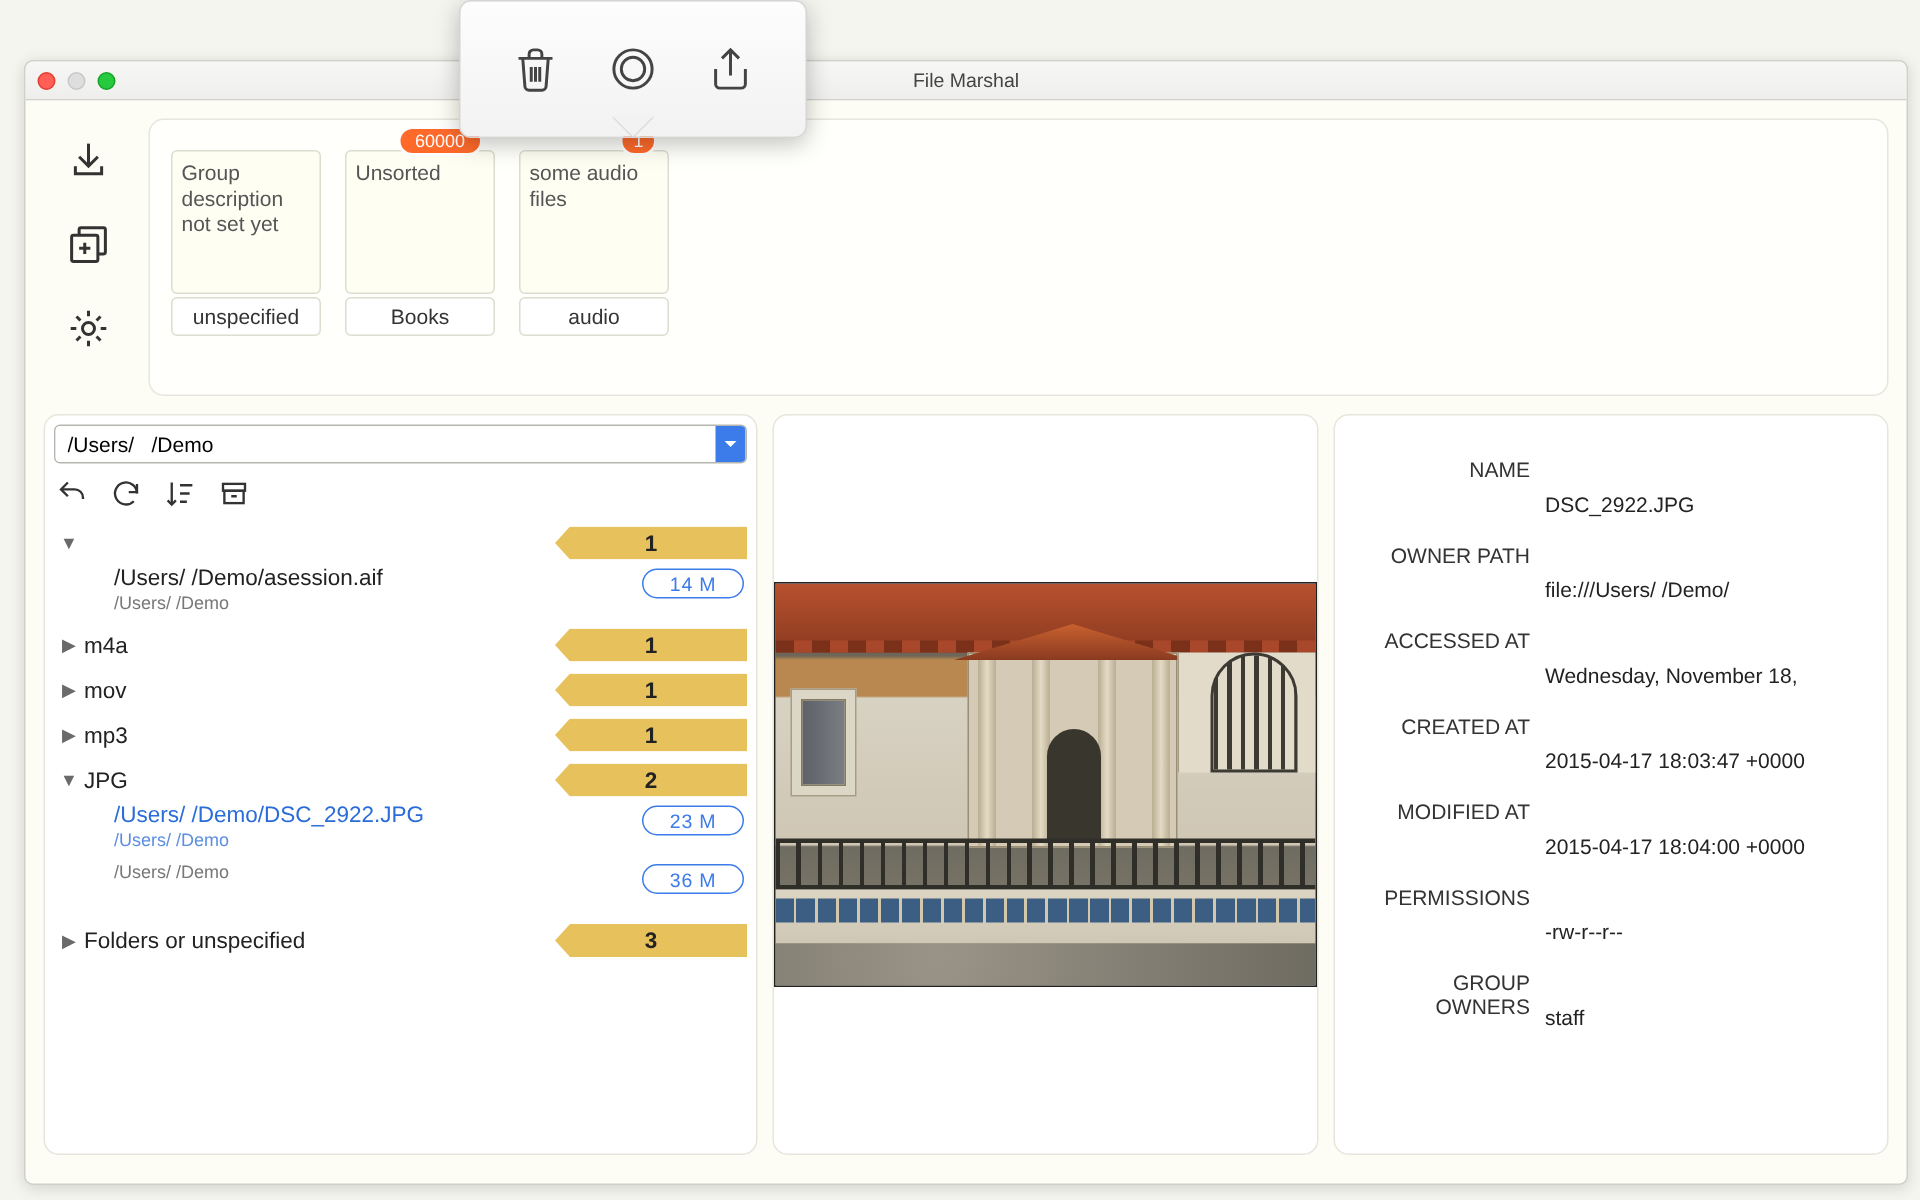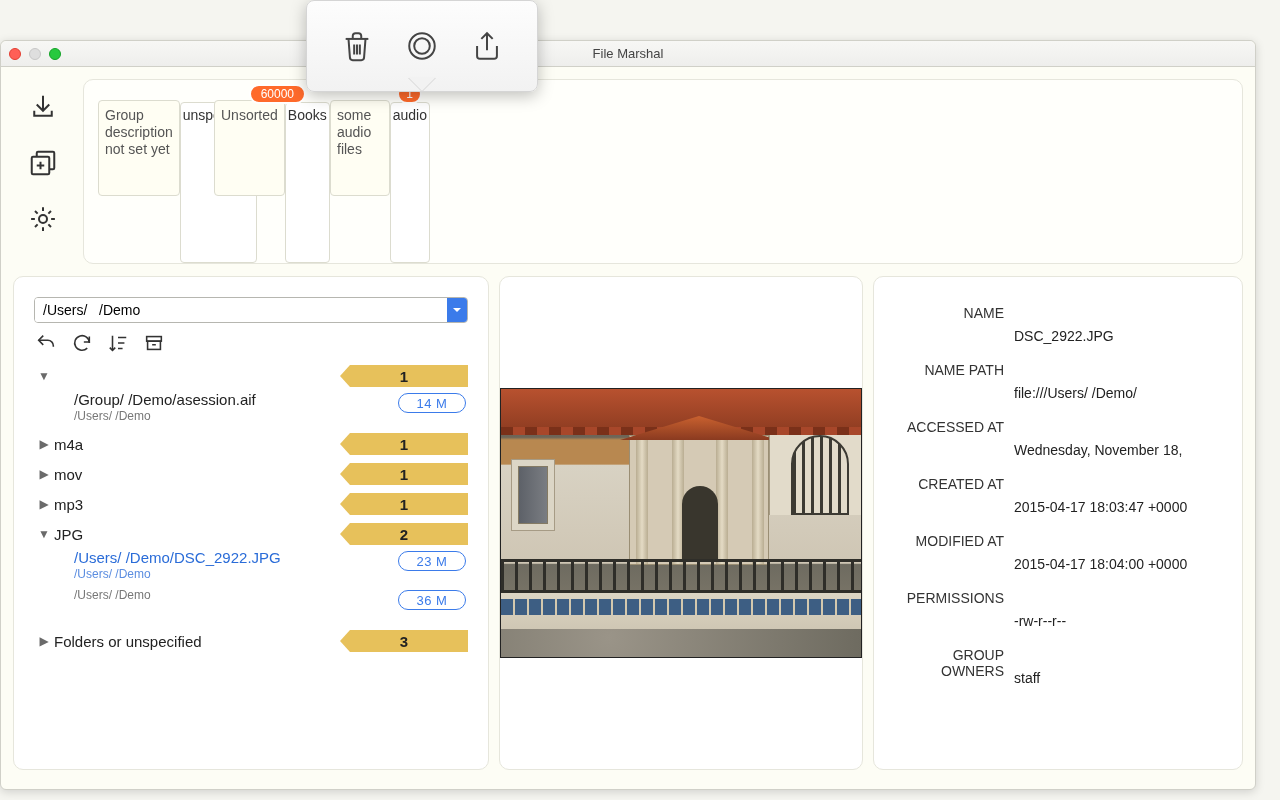--- a/index.html
+++ b/index.html
@@ -7,21 +7,21 @@
   font-family: -apple-system, "Helvetica Neue", Arial, sans-serif;
   font-size: 14px;
   background: #f5f5f0;
   width: 1280px;
   height: 800px;
   overflow: hidden;
   color: #222;
 }
 .window {
   position: absolute;
-  left: 0; top: 40px;
+  left: 16px; top: 40px;
   width: 1256px; height: 750px;
   background: #fdfdf5;
   border: 1px solid #d0d0c8;
   border-radius: 6px;
   box-shadow: 0 2px 10px rgba(0,0,0,0.15);
 }
 .titlebar {
   height: 26px;
   background: linear-gradient(#f7f7f5, #eeeeec);
   border-bottom: 1px solid #d0d0c8;
@@ -55,21 +55,21 @@
 .groups-panel {
   flex:1;
   border:1px solid #e6e6dc;
   border-radius:10px;
   background:#fffffb;
   padding:20px 14px 0 14px;
   display:flex;
   gap:16px;
   height:185px;
 }
-.group-card { width:100px; position:relative; display:flex; }
+.group-card { width:100px; position:relative; display:flex; flex-direction:column;}
 .badge {
   position:absolute; top:-16px; right:8px;
   background:#ff6a2b; color:#fff; font-size:12px;
   padding:1px 10px; border-radius:10px; font-weight:500;
   border:2px solid #fff;
 }
 .group-desc {
   border:1px solid #dcdccf; border-radius:4px;
   background:#fffef3; height:96px;
   padding:6px; font-size:14px; line-height:1.2;
@@ -111,21 +111,21 @@
   gap:10px;
   padding:0 12px 12px 12px;
   height: 506px;
 }
 .panel {
   border:1px solid #e6e6dc;
   border-radius:10px;
   background:#fff;
   overflow:hidden;
 }
-.panel.left { width:476px; padding:20px; }
+.panel.left { width:476px; padding:6px; }
 .panel.center { flex:1; display:flex; align-items:center; justify-content:center; }
 .panel.right { width:370px; padding:10px 14px; }
 
 .path-combo {
   display:flex; border:1px solid #b6b6b0; border-radius:4px; overflow:hidden; height:26px;
 }
 .path-combo input{
   flex:1; border:none; padding:0 8px; font-size:14px; outline:none; background:#fff;
 }
 .path-combo .dd{
@@ -275,21 +275,21 @@
             </svg>
           </div>
       </div>
 
       <div class="tree">
         <div class="trow">
           <span class="disclosure">▼</span>
           <span class="count-tag">1</span>
         </div>
         <div class="file-row">
-          <div class="fp">/Group/    /Demo/asession.aif</div>
+          <div class="fp">/Users/    /Demo/asession.aif</div>
           <div class="sub">/Users/    /Demo</div>
           <div class="size-pill">14 M</div>
         </div>
 
         <div class="trow">
           <span class="disclosure">▶</span>
           <span class="label">m4a</span>
           <span class="count-tag">1</span>
         </div>
         <div class="trow">
@@ -344,21 +344,21 @@
         <div class="ground"></div>
       </div>
     </div>
 
     <div class="panel right">
       <div class="meta-row">
         <div class="k">NAME</div>
         <div class="v">DSC_2922.JPG</div>
       </div>
       <div class="meta-row">
-        <div class="k">NAME PATH</div>
+        <div class="k">OWNER PATH</div>
         <div class="v">file:///Users/    /Demo/</div>
       </div>
       <div class="meta-row">
         <div class="k">ACCESSED AT</div>
         <div class="v">Wednesday, November 18,</div>
       </div>
       <div class="meta-row">
         <div class="k">CREATED AT</div>
         <div class="v">2015-04-17 18:03:47 +0000</div>
       </div>

